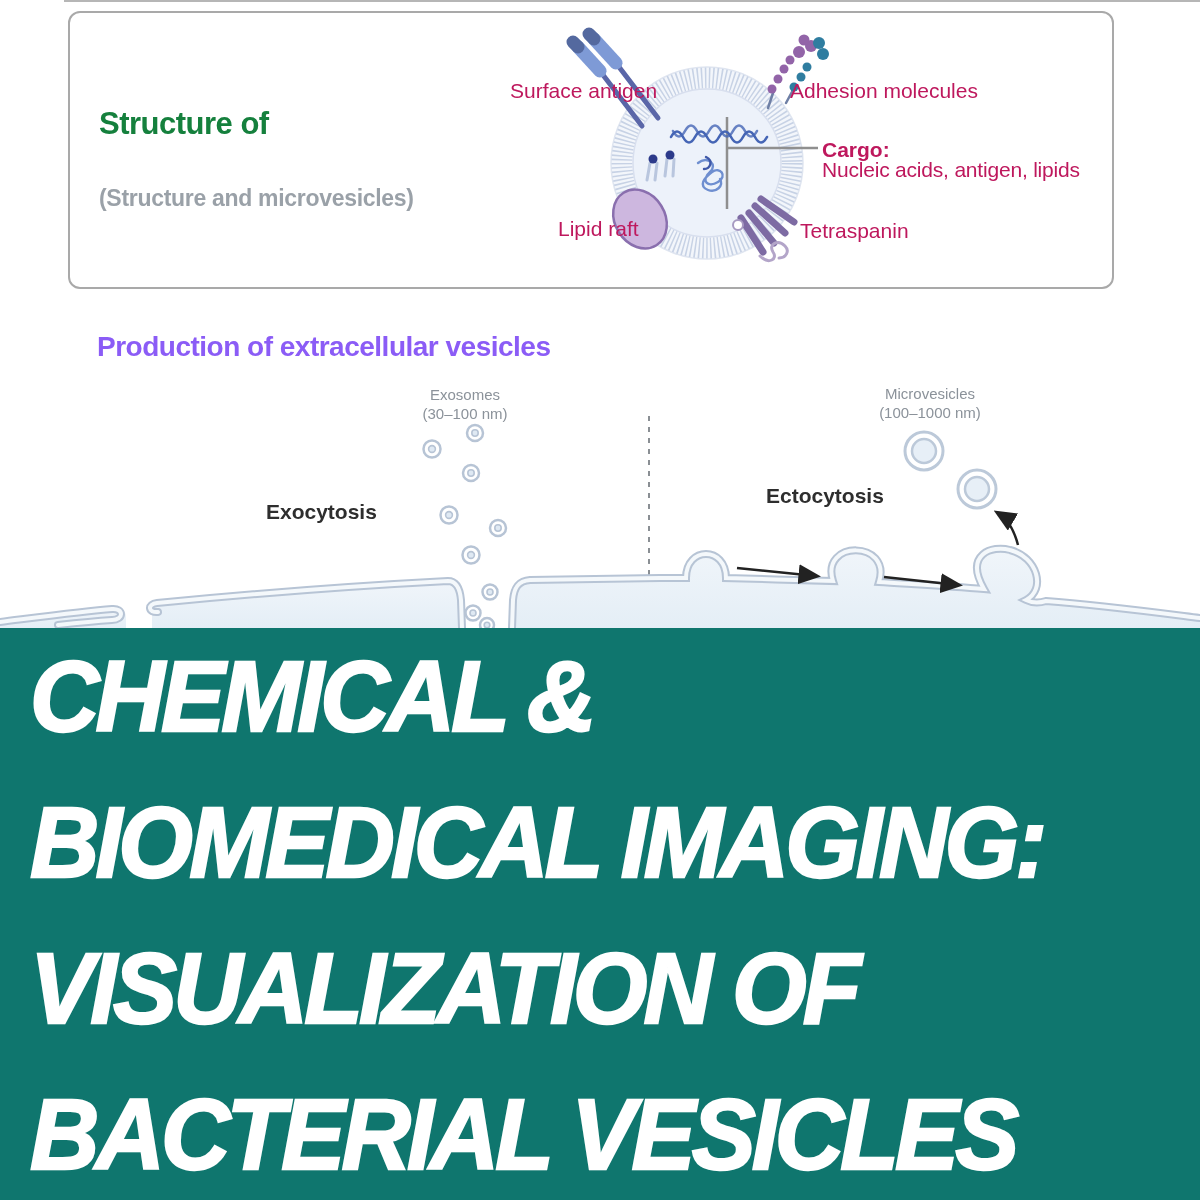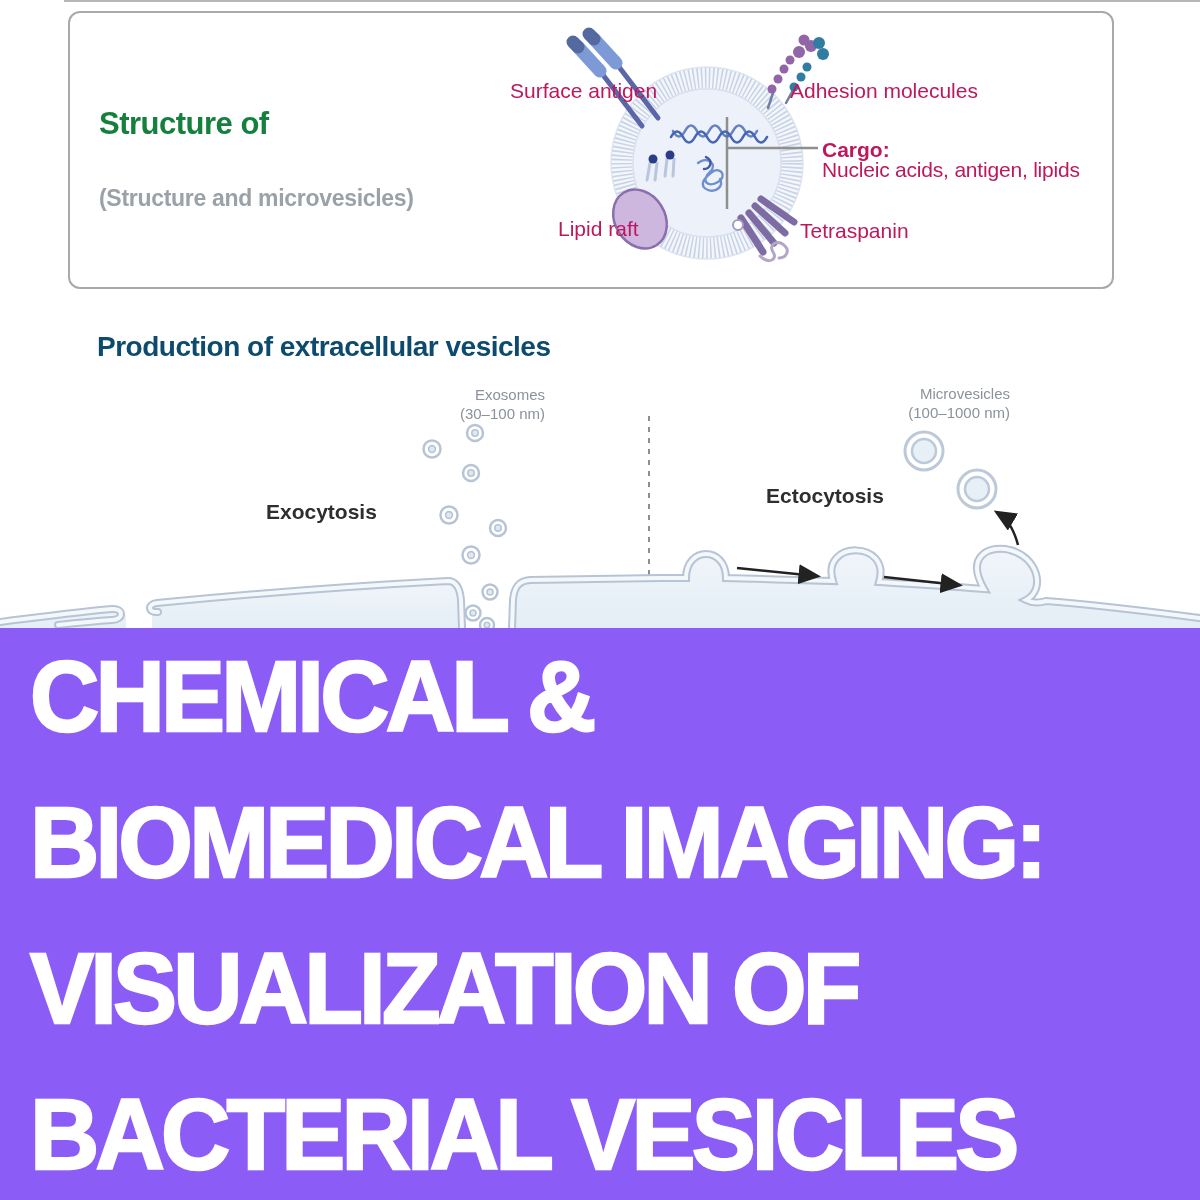--- a/index.html
+++ b/index.html
@@ -26,24 +26,24 @@
   .panel-subtitle{
     left:29px;top:172px;
     font-size:23px;font-weight:bold;color:#9aa1a8;letter-spacing:-.3px;
   }
   .dlabel{font-size:21px;color:#be185d;white-space:nowrap;}
   .dlabel.b{font-weight:bold;}
 
   
   .prod-heading{
     left:97px;top:331px;
-    font-size:28px;font-weight:bold;color:#0c4a6e;letter-spacing:-.5px;
+    font-size:28px;font-weight:bold;color:#8b5cf6;letter-spacing:-.5px;
   }
   .caption{
-    font-size:15px;color:#8b929a;text-align:right;line-height:19px;white-space:nowrap;width:160px;
+    font-size:15px;color:#8b929a;text-align:center;line-height:19px;white-space:nowrap;width:160px;
   }
   .process-label{font-size:21px;font-weight:bold;color:#2e2e2e;white-space:nowrap;}
 
   
   .banner{
     left:0;top:628px;width:1200px;height:572px;background:#57a1d8;
   }
   .banner-text{
     position:absolute;left:30px;top:-5px;
     color:#ffffff;font-weight:bold;font-size:101px;line-height:146px;
@@ -239,20 +239,20 @@
   <div>Exosomes</div>
   <div>(30–100 nm)</div>
 </div>
 <div class="abs caption" style="left:850px;top:384px;">
   <div>Microvesicles</div>
   <div>(100–1000 nm)</div>
 </div>
 <div class="abs process-label" style="left:266px;top:500px;">Exocytosis</div>
 <div class="abs process-label" style="left:766px;top:484px;">Ectocytosis</div>
 
-<div class="abs banner" style="background-color: #8b5cf6;">
+<div class="abs banner" style="background-color: #0f766e; font-style: italic;">
   <div class="banner-text" style="color: rgb(255, 255, 255);">
     <div>CHEMICAL &amp;</div>
     <div>BIOMEDICAL IMAGING:</div>
     <div>VISUALIZATION OF</div>
     <div>BACTERIAL VESICLES</div>
   </div>
 </div>
 
 </body></html>

